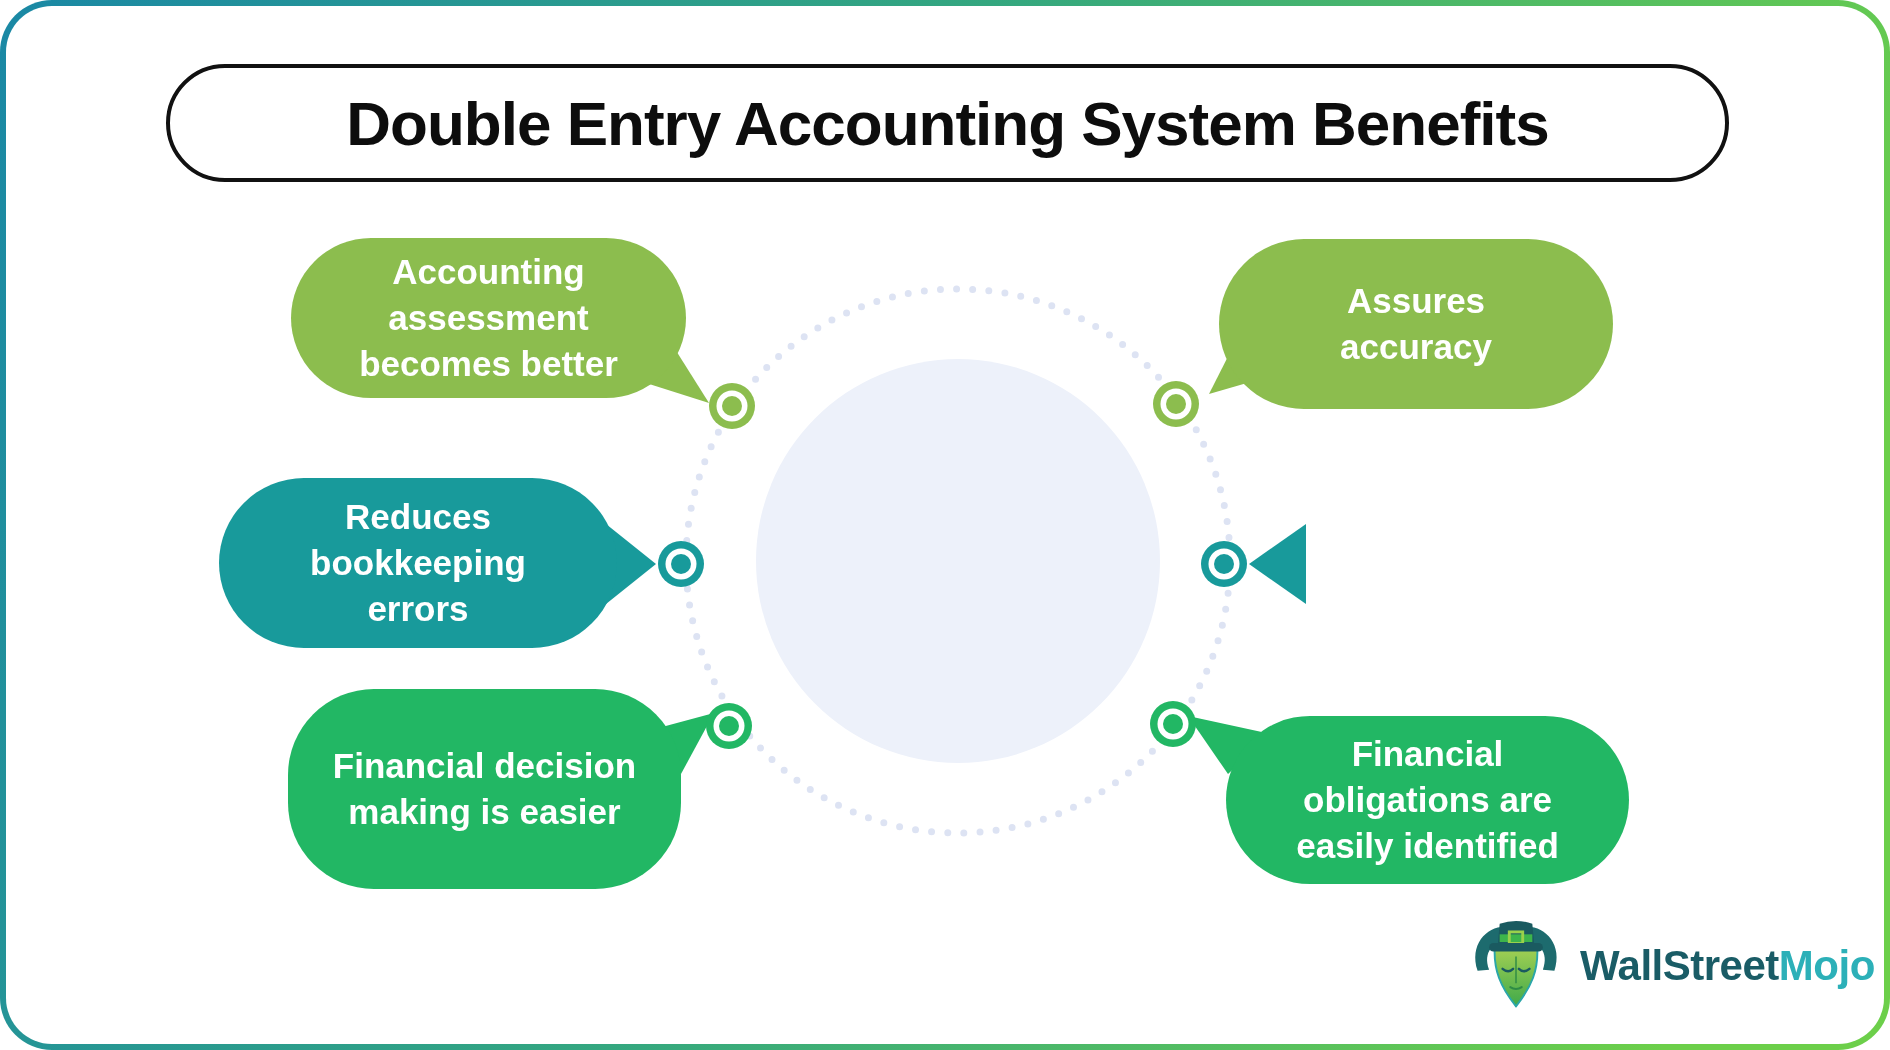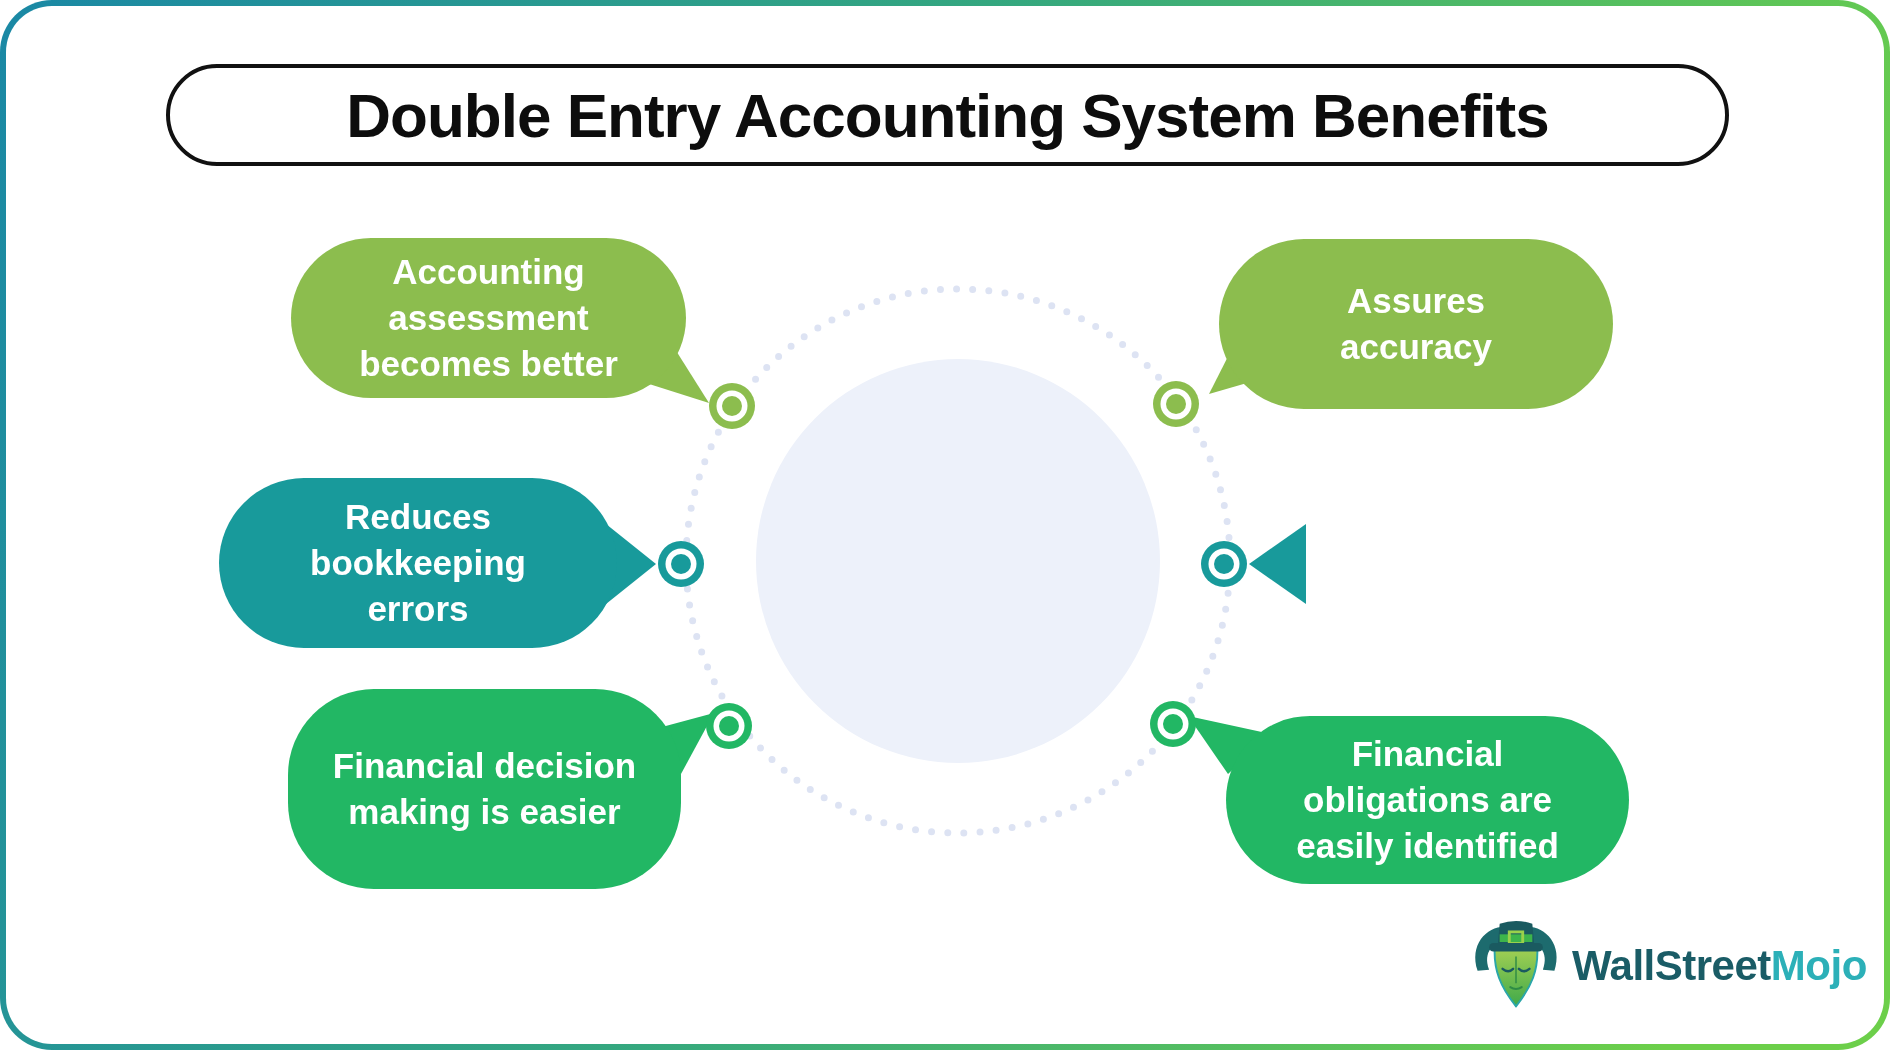--- a/index.html
+++ b/index.html
@@ -6,21 +6,21 @@
   body{width:1890px;height:1050px;font-family:"Liberation Sans",sans-serif;}
 
   
   .frame{position:absolute;left:0;top:0;width:1890px;height:1050px;box-sizing:border-box;
          border-radius:52px;padding:6px;
          background:linear-gradient(110deg,#1a88a5 0%,#35a87e 45%,#6ccf4a 90%);}
   .canvas{position:relative;width:100%;height:100%;box-sizing:border-box;
           background:#ffffff;border-radius:46px;overflow:hidden;}
 
   
-  .title-box{position:absolute;left:160px;top:58px;width:1563px;height:102px;box-sizing:border-box;
+  .title-box{position:absolute;left:160px;top:58px;width:1563px;height:118px;box-sizing:border-box;
              border:4px solid #111111;border-radius:66px;display:flex;align-items:center;justify-content:center;text-align:right;}
   .title{margin:0;font-size:62px;font-weight:800;letter-spacing:-1px;color:#0d0d0d;white-space:nowrap;}
 
   
   .diagram-layer{position:absolute;left:0;top:0;width:1890px;height:1050px;}
 
   .fill-olive{fill:#8cbd4e;}
   .fill-teal{fill:#189a9b;}
   .fill-green{fill:#22b764;}
 
@@ -33,21 +33,21 @@
   .bubble-text{color:#ffffff;font-weight:700;font-size:35px;line-height:1.32;white-space:pre-line;}
 
   
   .center-label{position:absolute;left:750px;top:430px;width:404px;height:250px;
                 display:flex;align-items:center;justify-content:center;text-align:center;}
   .center-label span{font-size:41px;font-weight:800;color:#0d0d0d;line-height:1.3;white-space:pre-line;letter-spacing:-0.5px;}
 
   
   .logo{position:absolute;left:1462px;top:912px;display:flex;align-items:center;gap:8px;}
   .logo svg{display:block;}
-  .logo-text{font-size:42px;font-weight:800;letter-spacing:-0.5px;white-space:nowrap;}
+  .logo-text{font-size:42px;font-weight:800;letter-spacing:-0.5px;white-space:nowrap;margin-left:8px;}
   .lt-dark{color:#1a5c66;}
   .lt-accent{color:#2cb0b8;}
 </style>
 </head>
 <body>
 
 <div class="frame">
   <div class="canvas">
 
     <svg class="diagram-layer" viewBox="0 0 1890 1050">

